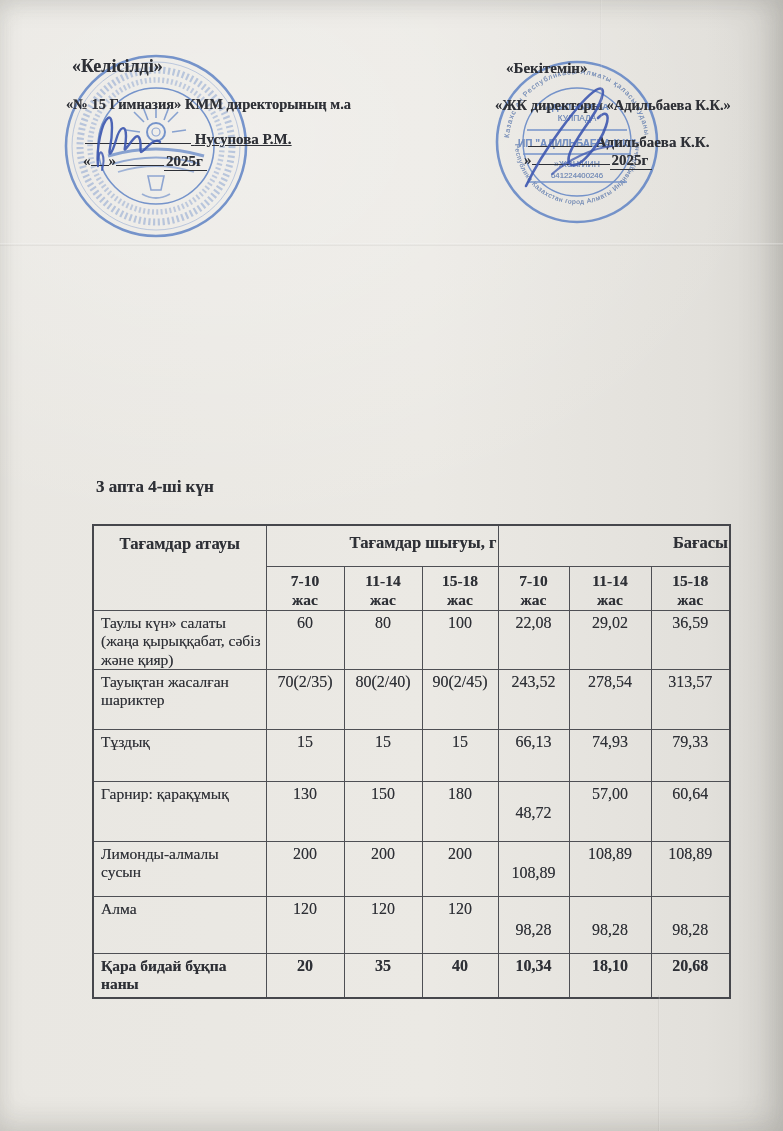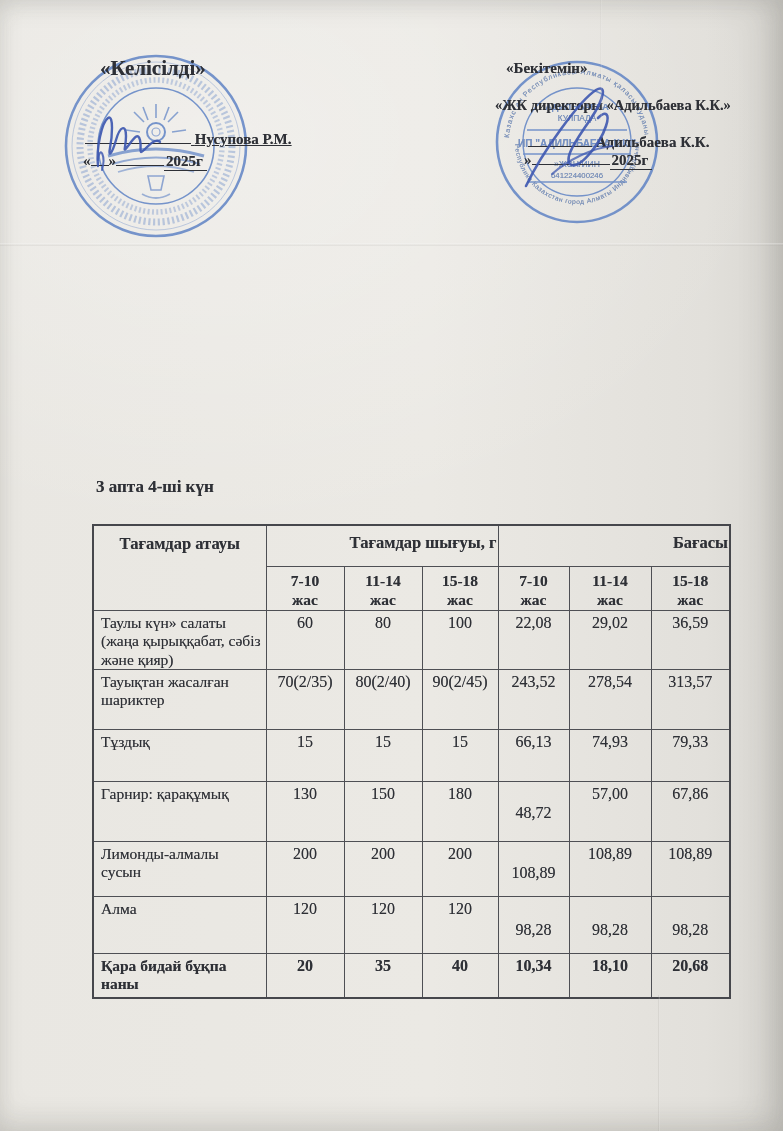--- a/index.html
+++ b/index.html
@@ -20,21 +20,21 @@
   .stamp-left { left:62px; top:52px; }
   .stamp-right { left:493px; top:58px; }
 
   
   .sig { position:absolute; }
   .sig-left { left:92px; top:104px; }
   .sig-right { left:512px; top:82px; }
 
   
   .appr { position:absolute; font-weight:bold; }
-  .t-status-l { left:100px; top:56px; font-size:21px; }
+  .t-status-l { left:72px; top:56px; font-size:18px; }
   .t-title-l  { left:66px; top:96px; font-size:14.5px; width:370px; }
   .t-sig-l    { left:85px; top:129px; font-size:15px;text-decoration:underline; }
   .t-date-l   { left:83px; top:151px; font-size:15px; }
   .t-status-r { left:506px; top:60px; font-size:15px; }
   .t-title-r  { left:495px; top:97px; font-size:14.5px; width:280px; }
   .t-sig-r    { left:528px; top:132px; font-size:15px; }
   .t-date-r   { left:524px; top:150px; font-size:15px; }
   .us { display:inline-block; border-bottom:1.6px solid #2e3036; vertical-align:baseline; height:14px; }
   .yr { border-bottom:1.6px solid #2e3036; padding:10px 4px 1px 2px; }
 
@@ -128,20 +128,21 @@
       </text>
       <text x="84" y="52" text-anchor="middle" font-size="9" font-weight="bold">АДИЛЬБАЕВА</text>
       <text x="84" y="63" text-anchor="middle" font-size="8.4">КУЛПАДА</text>
       <text x="84" y="89" text-anchor="middle" font-size="10" font-weight="bold">ИП "АДИЛЬБАЕВА К.К."</text>
       <text x="84" y="109" text-anchor="middle" font-size="8.6">»ЖСН/ИИН</text>
       <text x="84" y="120" text-anchor="middle" font-size="7.8">641224400246</text>
     </g>
   </svg>
 
   <div class="appr t-status-l">«Келісілді»</div>
+  <div class="appr t-title-l">«№ 15 Гимназия»  КММ директорының м.а</div>
   <div class="appr t-sig-l">
     <span class="us" style="width:106px"></span>
     <span>Нусупова Р.М.</span>
   </div>
   <div class="appr t-date-l">
     <span>«</span><span class="us" style="width:18px"></span><span>»</span><span class="us" style="width:48px"></span><span class="yr">2025г</span>
   </div>
 
   <div class="appr t-status-r">«Бекітемін»</div>
   <div class="appr t-title-r">«ЖК директоры «Адильбаева К.К.»</div>
@@ -216,21 +217,21 @@
       <td class="num">74,93</td>
       <td class="num">79,33</td>
     </tr>
     <tr class="r4">
       <td class="dish">Гарнир: қарақұмық</td>
       <td class="num">130</td>
       <td class="num">150</td>
       <td class="num">180</td>
       <td class="num low">48,72</td>
       <td class="num">57,00</td>
-      <td class="num">67,86</td>
+      <td class="num">60,64</td>
     </tr>
     <tr class="r5">
       <td class="dish">Лимонды-алмалы сусын</td>
       <td class="num">200</td>
       <td class="num">200</td>
       <td class="num">200</td>
       <td class="num low">108,89</td>
       <td class="num">108,89</td>
       <td class="num">108,89</td>
     </tr>

